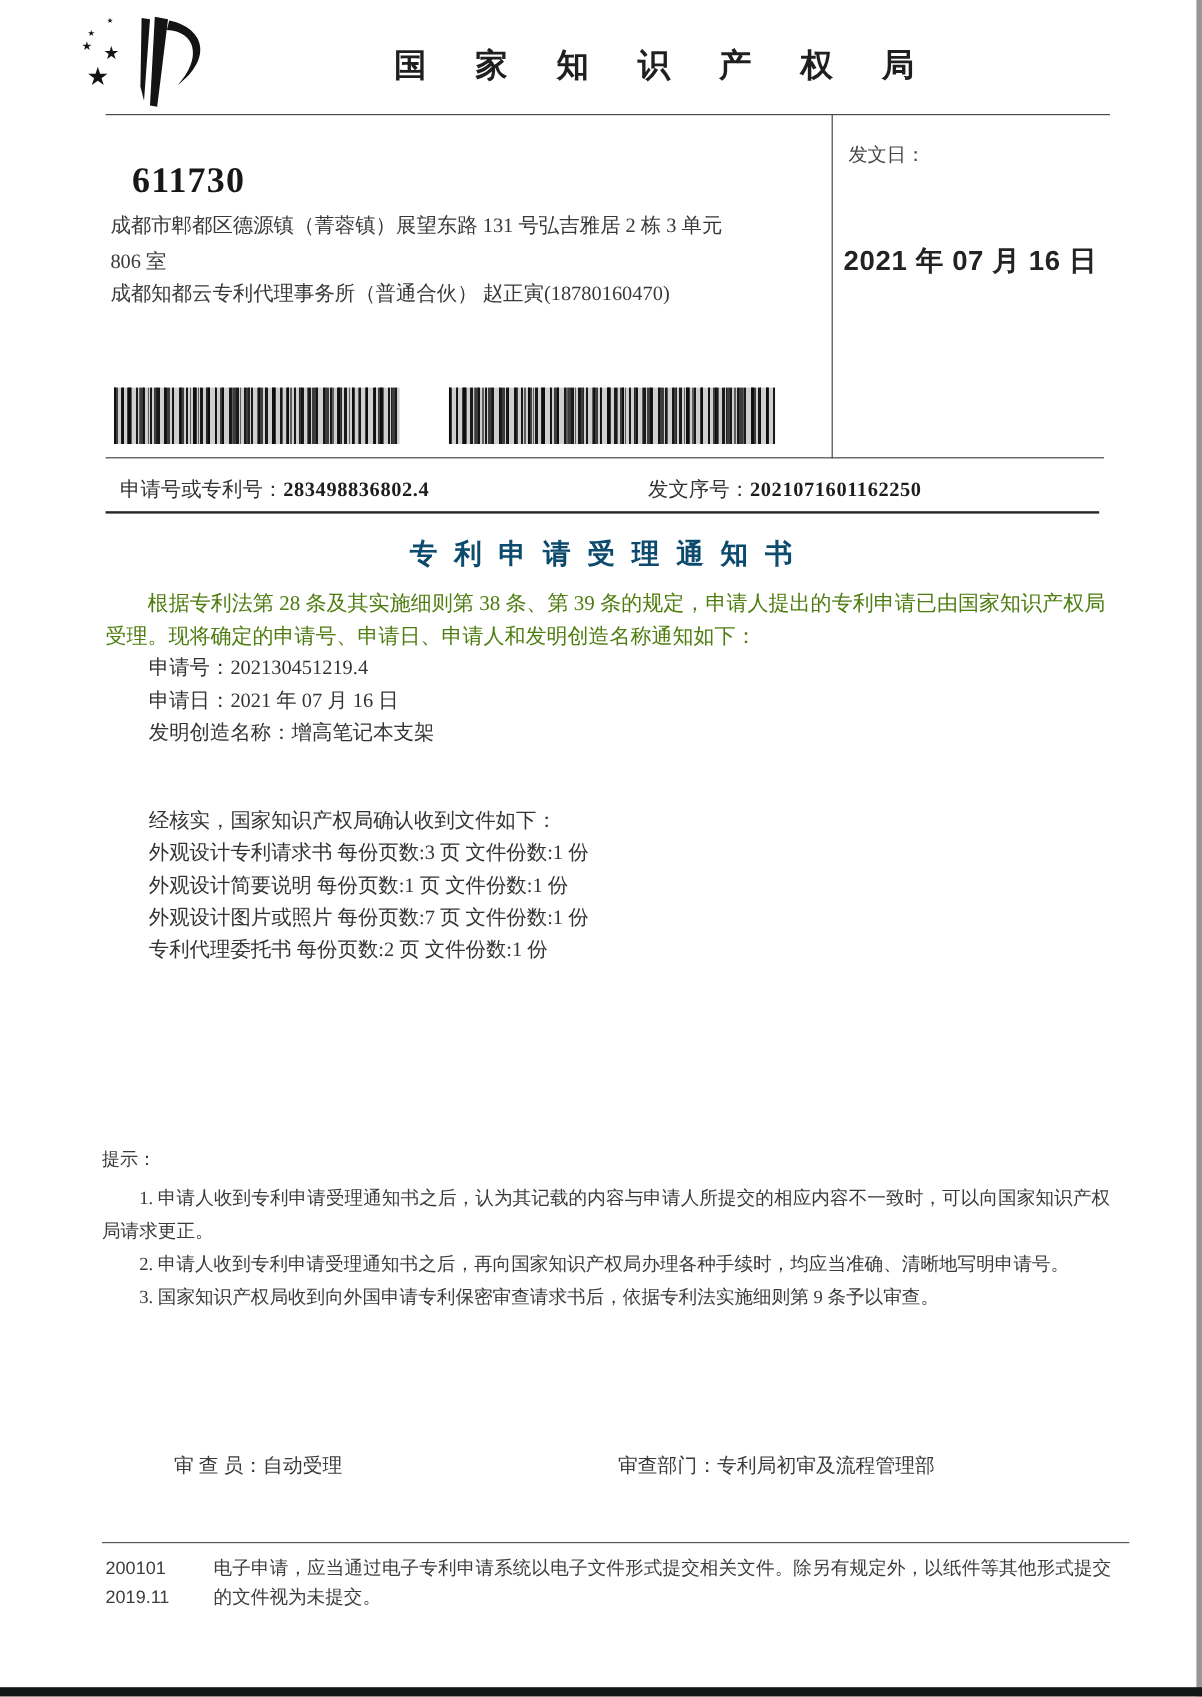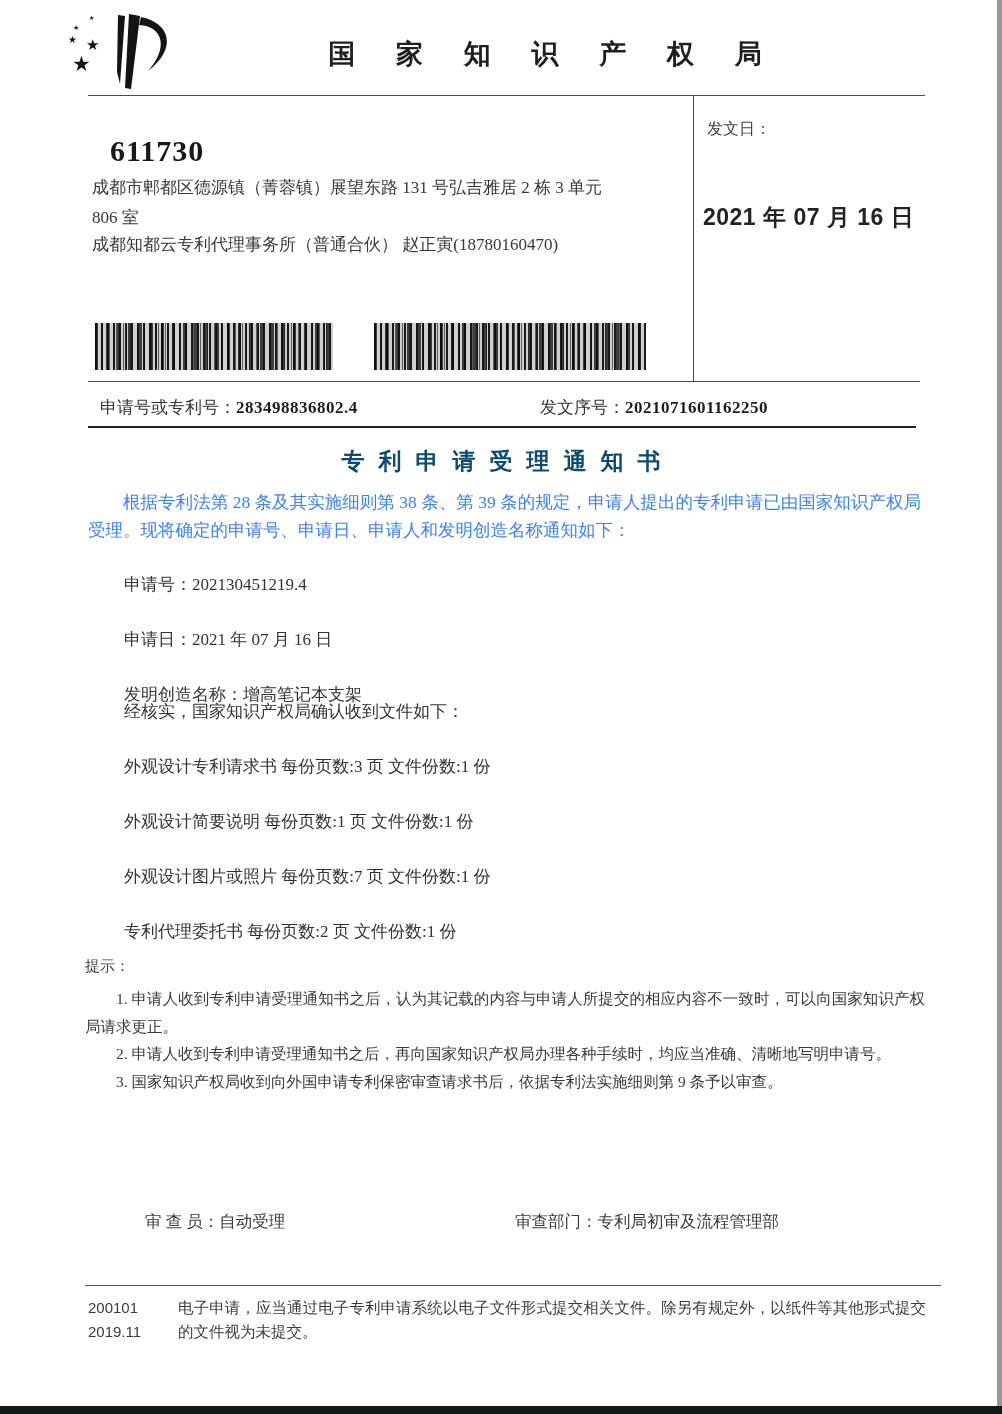--- a/index.html
+++ b/index.html
@@ -52,27 +52,27 @@
 
   
   #doc-title {
     position:absolute; top:446px; left:0; width:100%; text-align:center;
     font-size:23px; font-weight:bold; color:#0c4a6e;
     letter-spacing:14px; text-indent:14px; white-space:nowrap;
   }
 
   #intro-para {
     position:absolute; left:88px; top:488px; width:833px;
-    font-size:17.5px; line-height:28px; text-indent:2em; color:#3b82f6;
+    font-size:17.5px; line-height:28px; text-indent:2em; color:#4d7c0f;
     text-align:justify;
   }
   .fieldlist { position:absolute; left:124px; font-size:17px; color:#333; }
   #fields   { top:544px; line-height:26.8px; }
   #received { top:670px; line-height:27px; }
-  .fieldlist div { white-space:nowrap;margin-top:28px; }
+  .fieldlist div { white-space:nowrap; }
 
   
   #notice { position:absolute; left:85px; top:957px; width:840px; color:#3a3a3a; }
   #notice-heading { font-size:15px; margin:0 0 9px 0; }
   #notice p { margin:0; font-size:15.5px; line-height:27.5px; text-indent:2em; text-align:justify; }
 
   
   .exam { position:absolute; top:1211px; font-size:16.5px; color:#3a3a3a; white-space:nowrap; }
 
   

